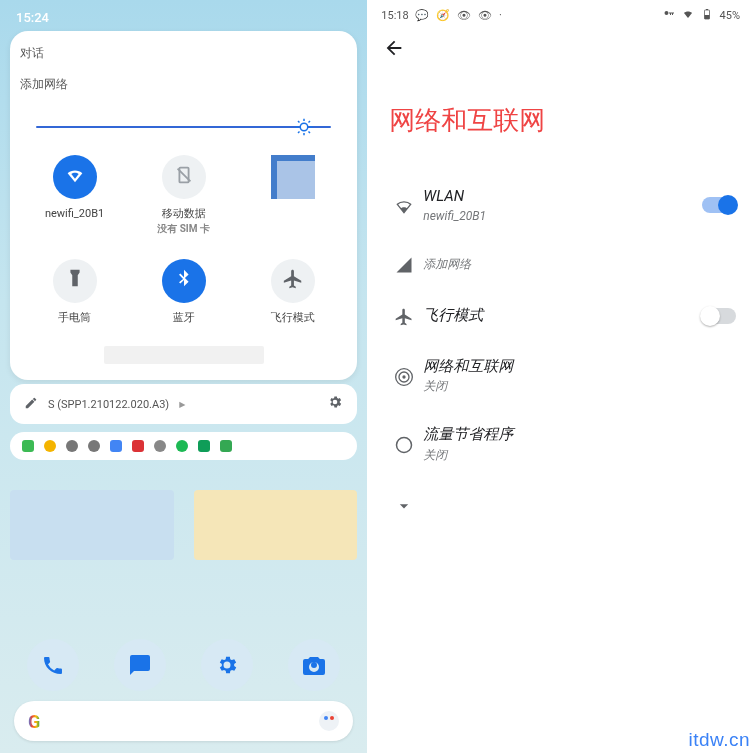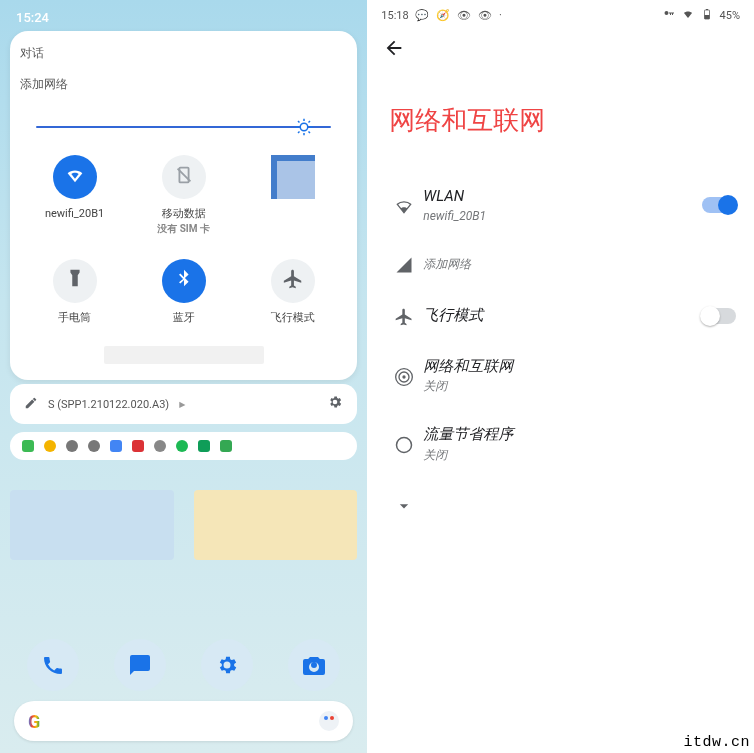--- a/index.html
+++ b/index.html
@@ -58,21 +58,21 @@
   .setrow .ico { width:38px; display:flex; justify-content:center; align-items:flex-start; padding-top:2px;}
   .setrow .ico svg { width:20px; height:20px; fill:#606367;}
   .setrow .txt { flex:1;font-style:italic;}
   .setrow .txt .p { font-size:15px; color:#202124; line-height:1.3;}
   .setrow .txt .s { font-size:12px; color:#75777a; margin-top:2px;}
   .toggle { width:34px; height:16px; border-radius:10px; position:relative;}
   .toggle.on { background:#9fc1f4;}
   .toggle.on::after { content:""; position:absolute; right:-2px; top:-2px; width:20px; height:20px; border-radius:50%; background:#1a73e8;}
   .toggle.off { background:#d7dadd;}
   .toggle.off::after { content:""; position:absolute; left:-2px; top:-2px; width:20px; height:20px; border-radius:50%; background:#fff; box-shadow:0 1px 2px rgba(0,0,0,.3);}
-  .watermark { position:absolute; right:4px; bottom:2px; font-size:15px; color:#000000; font-family: Liberation Mono, monospace; letter-spacing:.5px;}
+  .watermark { position:absolute; right:4px; bottom:2px; font-size:19px; color:#3b82f6; font-family: Liberation Sans, sans-serif; letter-spacing:.5px;}
 </style>
 </head>
 <body>
 
 <div class="container">
 
   <div class="left">
     <div class="status">15:24</div>
 
     <div class="qs-panel">

